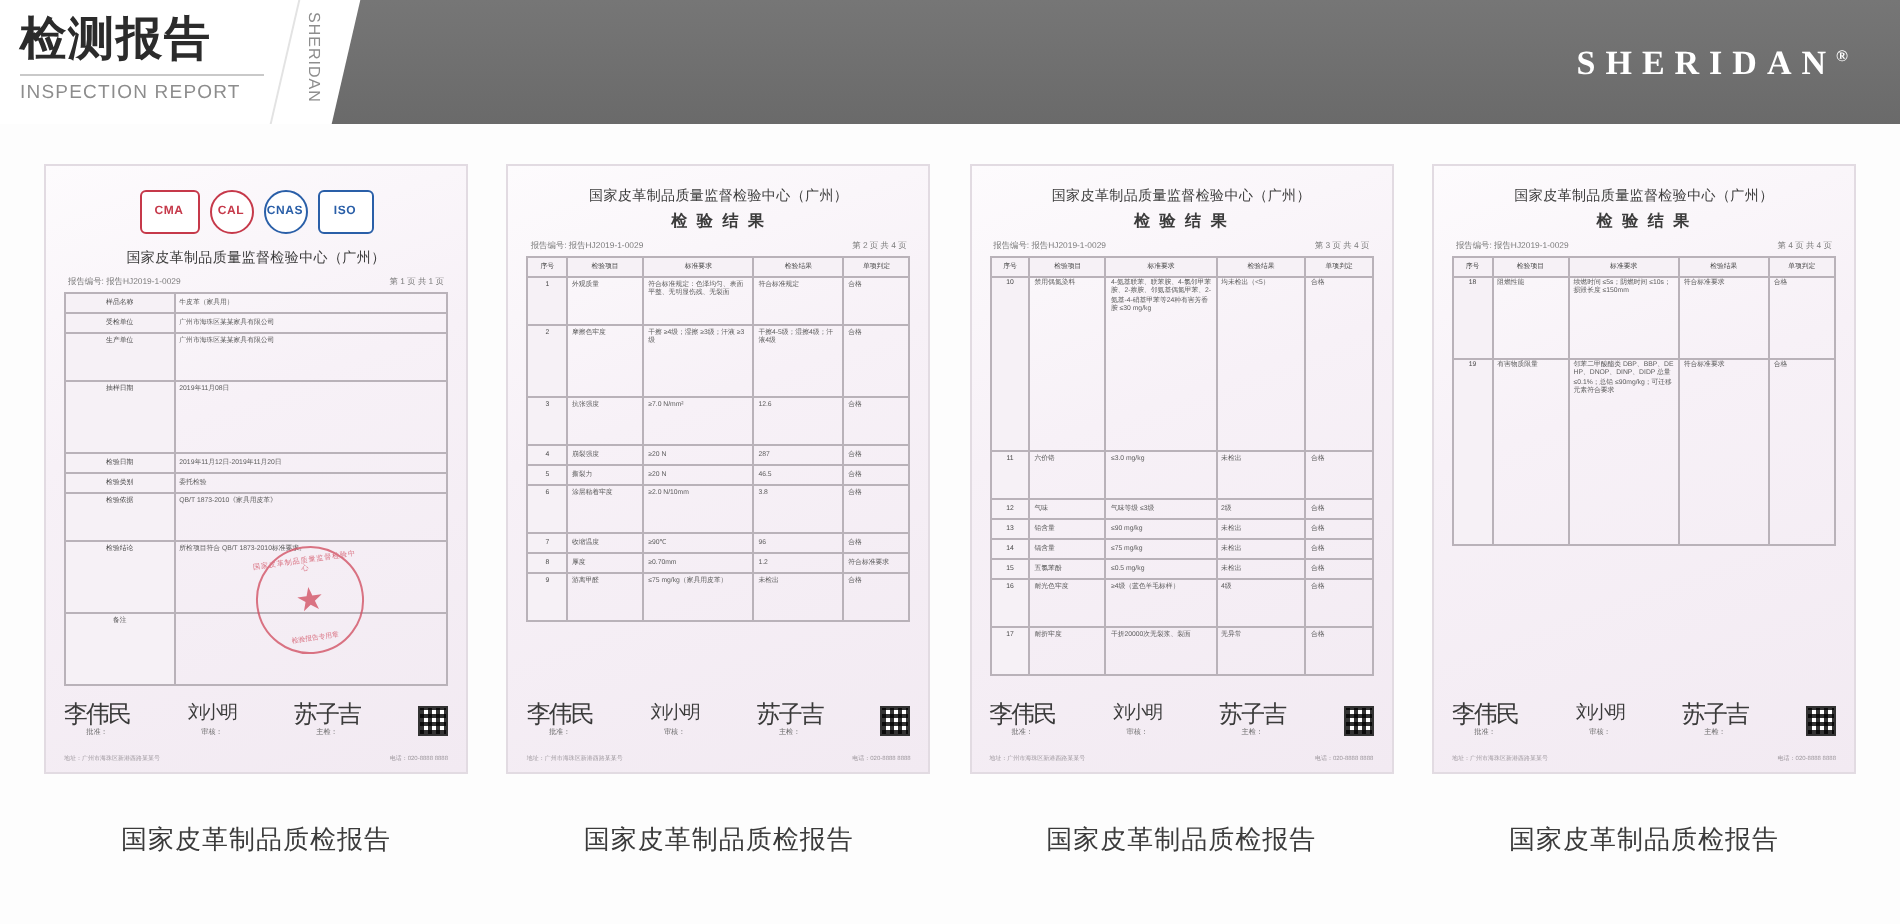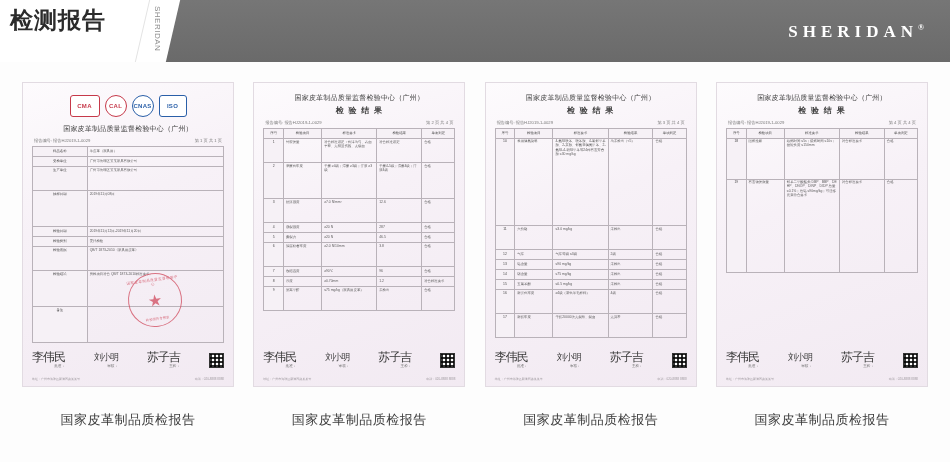--- a/index.html
+++ b/index.html
@@ -248,21 +248,21 @@
   .footer-sign {
     position: absolute;
     left: 9px;
     right: 9px;
     bottom: 18px;
     display: flex;
     justify-content: space-between;
     align-items: flex-end;
   }
   .sig {
-    text-align: right;
+    text-align: center;
     font-size: 3.6px;
     color: #6d6d6d;
   }
   .sig .hand {
     font-size: 12px;
     color: #3a3a3a;
     font-family: "DejaVu Serif", serif;
     line-height: 13px;
     letter-spacing: -1px;
   }
@@ -296,20 +296,21 @@
   }
 </style>
 </head>
 <body>
 
 <div class="page">
 
   <div class="header">
     <div class="header-left">
       <div class="cn-title">检测报告</div>
+      <div class="en-title">INSPECTION REPORT</div>
     </div>
     <div class="header-tab">
       <span>SHERIDAN</span>
     </div>
     <div class="brand">
       <span>SHERIDAN</span><sup>®</sup>
     </div>
   </div>
 
   <div class="content">

